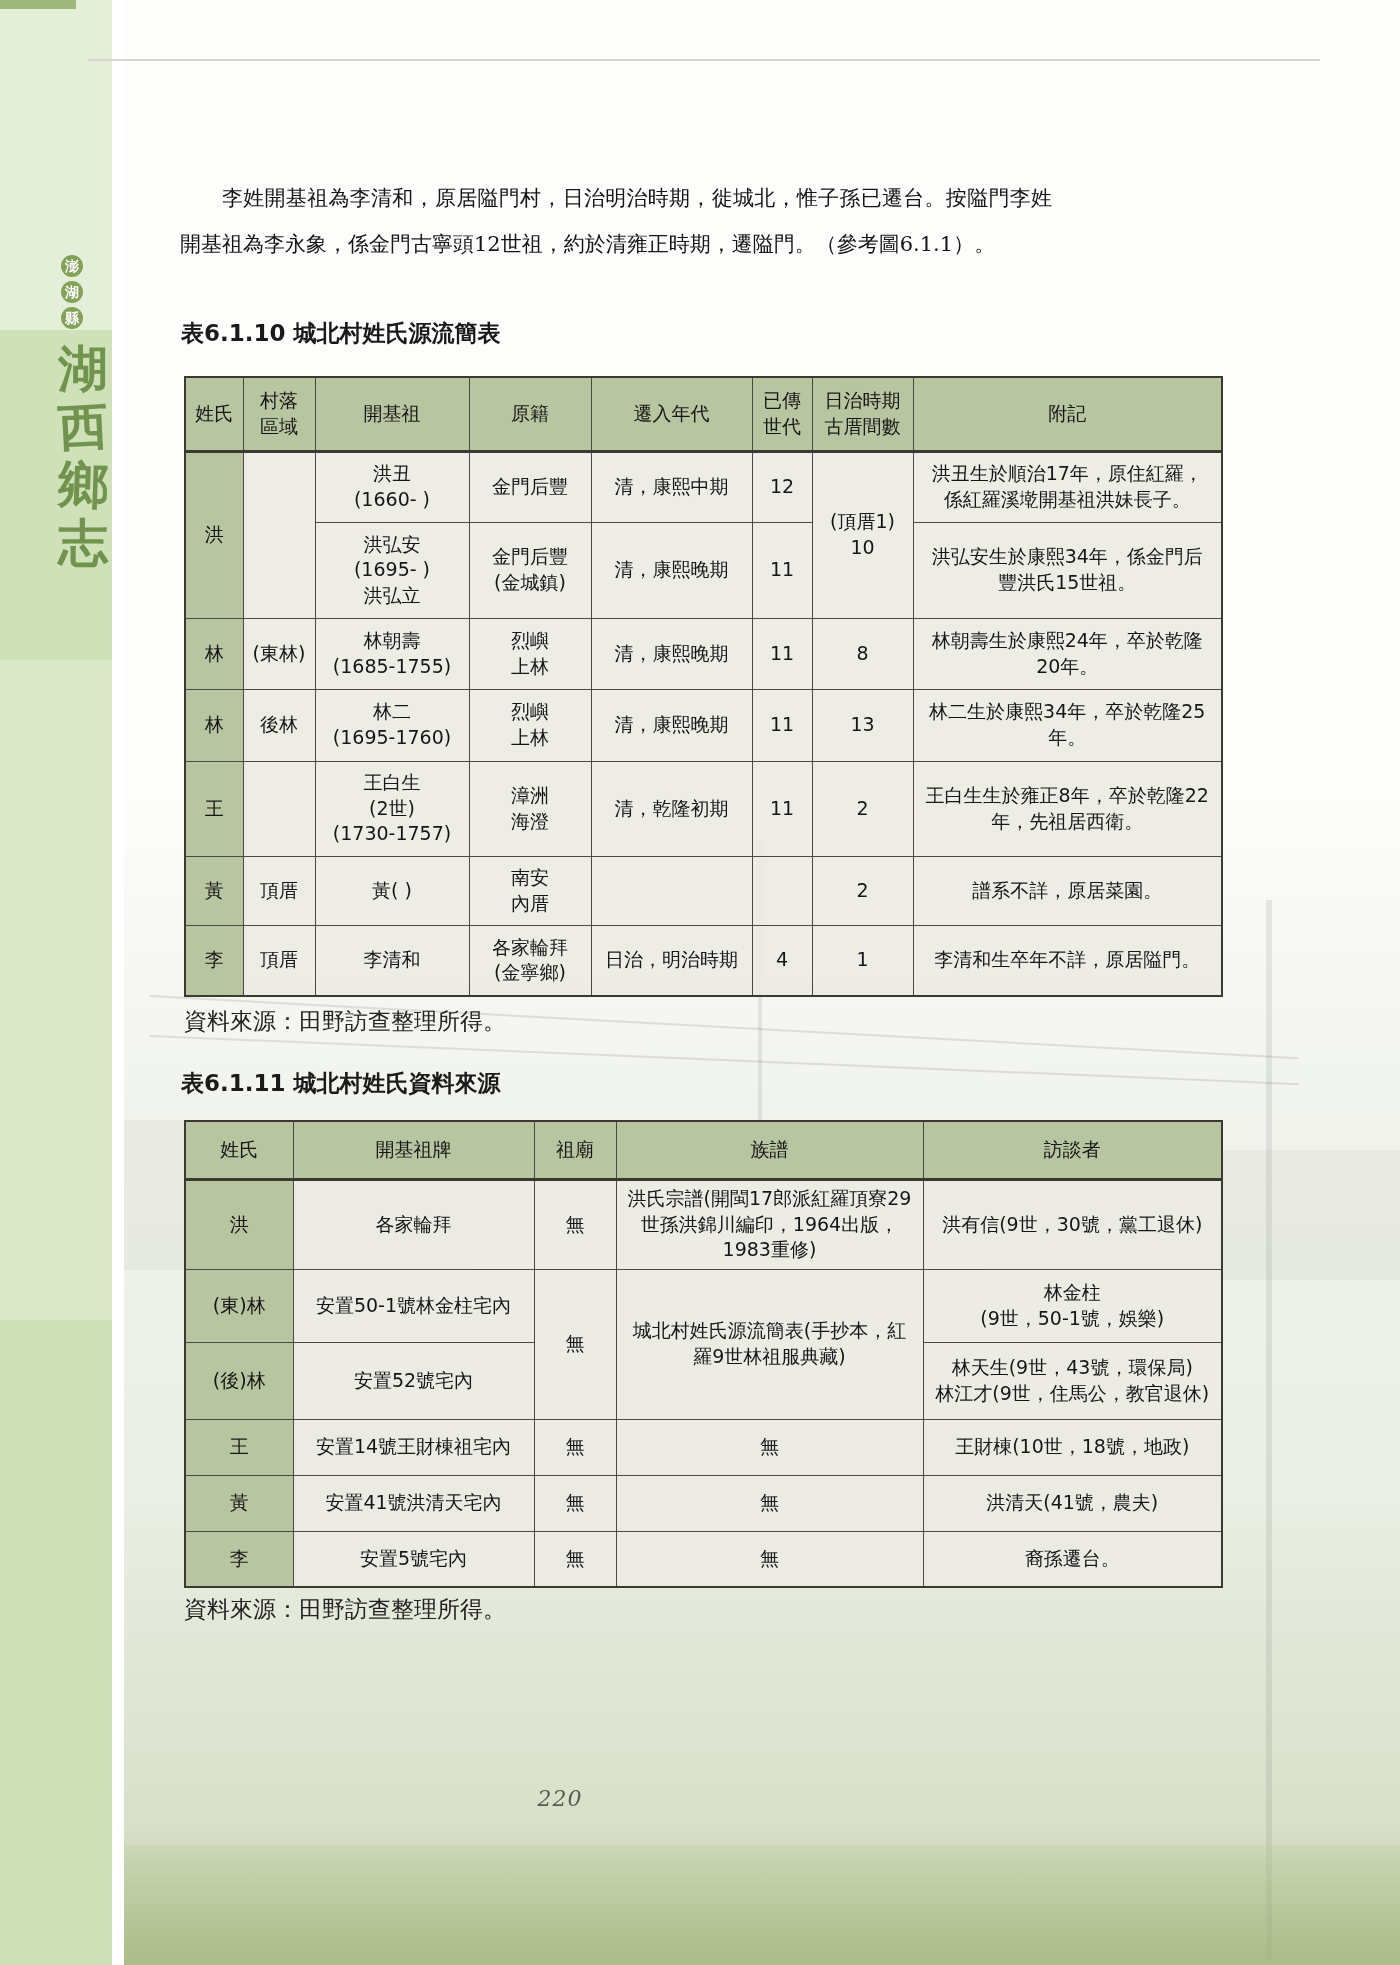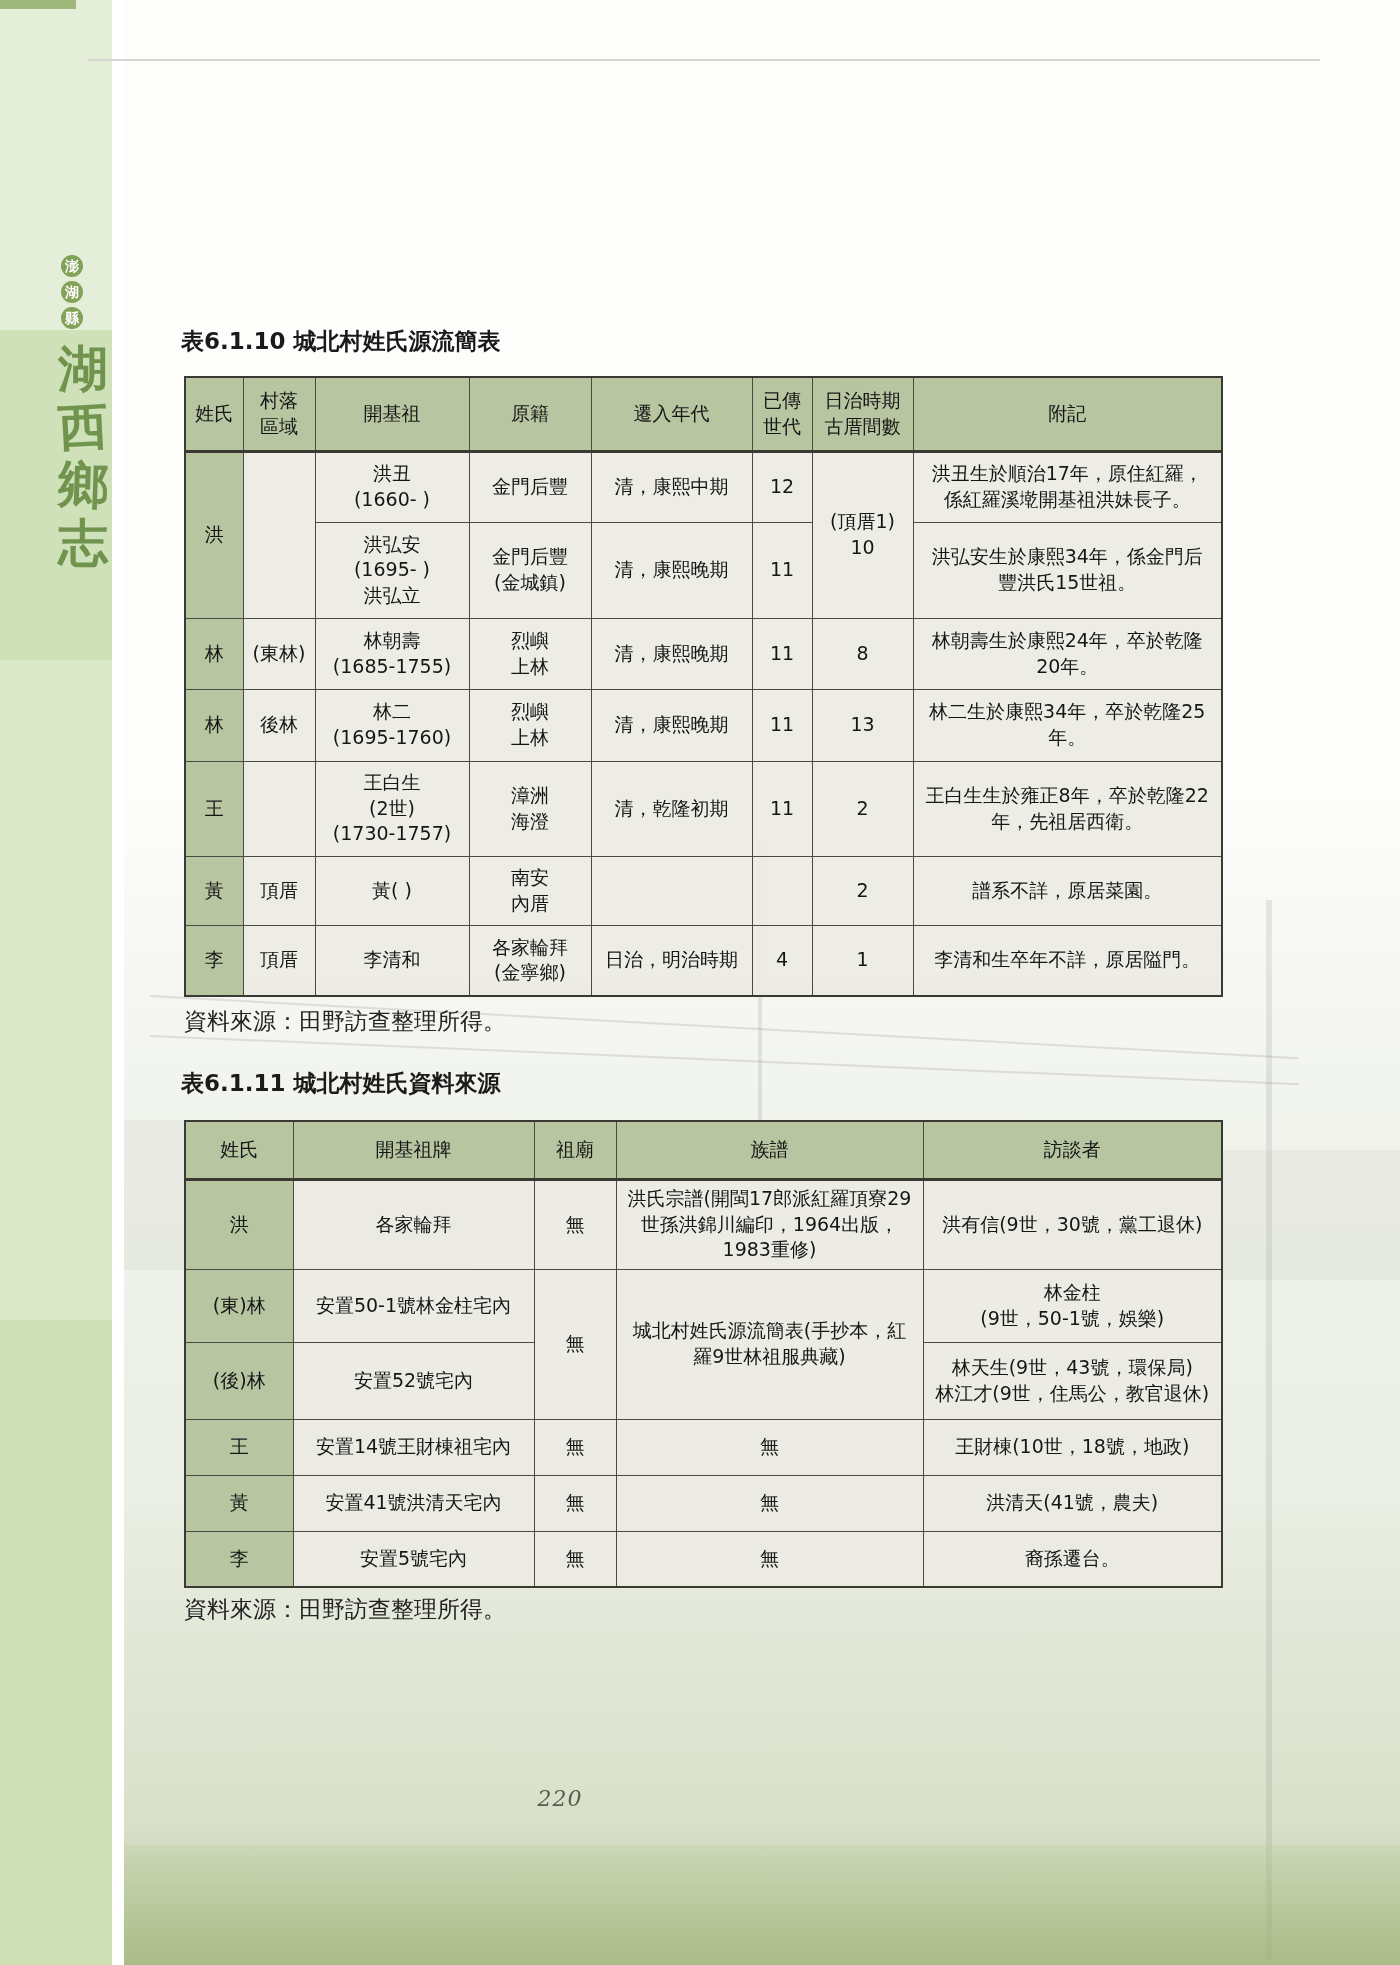--- a/index.html
+++ b/index.html
@@ -39,21 +39,21 @@
     color:#70934e;font-family:"DejaVu Serif",serif;font-weight:bold;}
   .cchar{font-size:50px;line-height:58px;}
   .cchar:nth-child(2){transform:rotate(-3deg);}
   .cchar:nth-child(3){transform:rotate(2deg);}
 
   
   .para{position:absolute;left:180px;top:175px;width:872px;z-index:6;
     font-family:"DejaVu Serif",serif;font-size:21px;line-height:46px;color:#141414;
     text-indent:2em;text-align:justify;}
   .ttitle{position:absolute;left:181px;z-index:6;font-size:23px;font-weight:bold;color:#1a1a1a;}
-  .t1t{top:326px;}
+  .t1t{top:318px;}
   .t2t{top:1068px;}
   .src{position:absolute;left:184px;z-index:6;font-size:23px;color:#222;}
   .s1{top:1006px;}
   .s2{top:1594px;}
 
   table.tb{position:absolute;left:184px;z-index:6;border-collapse:collapse;table-layout:fixed;
     border:2px solid #3a3a33;padding-left:19px;}
   .tb1{top:376px;width:1037px;}
   .tb2{top:1120px;width:1037px;}
   .tb th,.tb td{border:1px solid #4a4a40;font-size:19px;line-height:1.35;color:#161616;
@@ -93,20 +93,21 @@
     <div class="badge">湖</div>
     <div class="badge">縣</div>
   </div>
   <div class="callig">
     <div class="cchar">湖</div>
     <div class="cchar">西</div>
     <div class="cchar">鄉</div>
     <div class="cchar">志</div>
   </div>
 
+  <div class="para">李姓開基祖為李清和，原居隘門村，日治明治時期，徙城北，惟子孫已遷台。按隘門李姓開基祖為李永象，係金門古寧頭12世祖，約於清雍正時期，遷隘門。（參考圖6.1.1）。</div>
 
   <div class="ttitle t1t">表6.1.10 城北村姓氏源流簡表</div>
   <table class="tb tb1">
     <colgroup>
       <col style="width:58px">
         <col style="width:72px">
         <col style="width:154px">
         <col style="width:122px">
       <col style="width:161px">
         <col style="width:60px">

